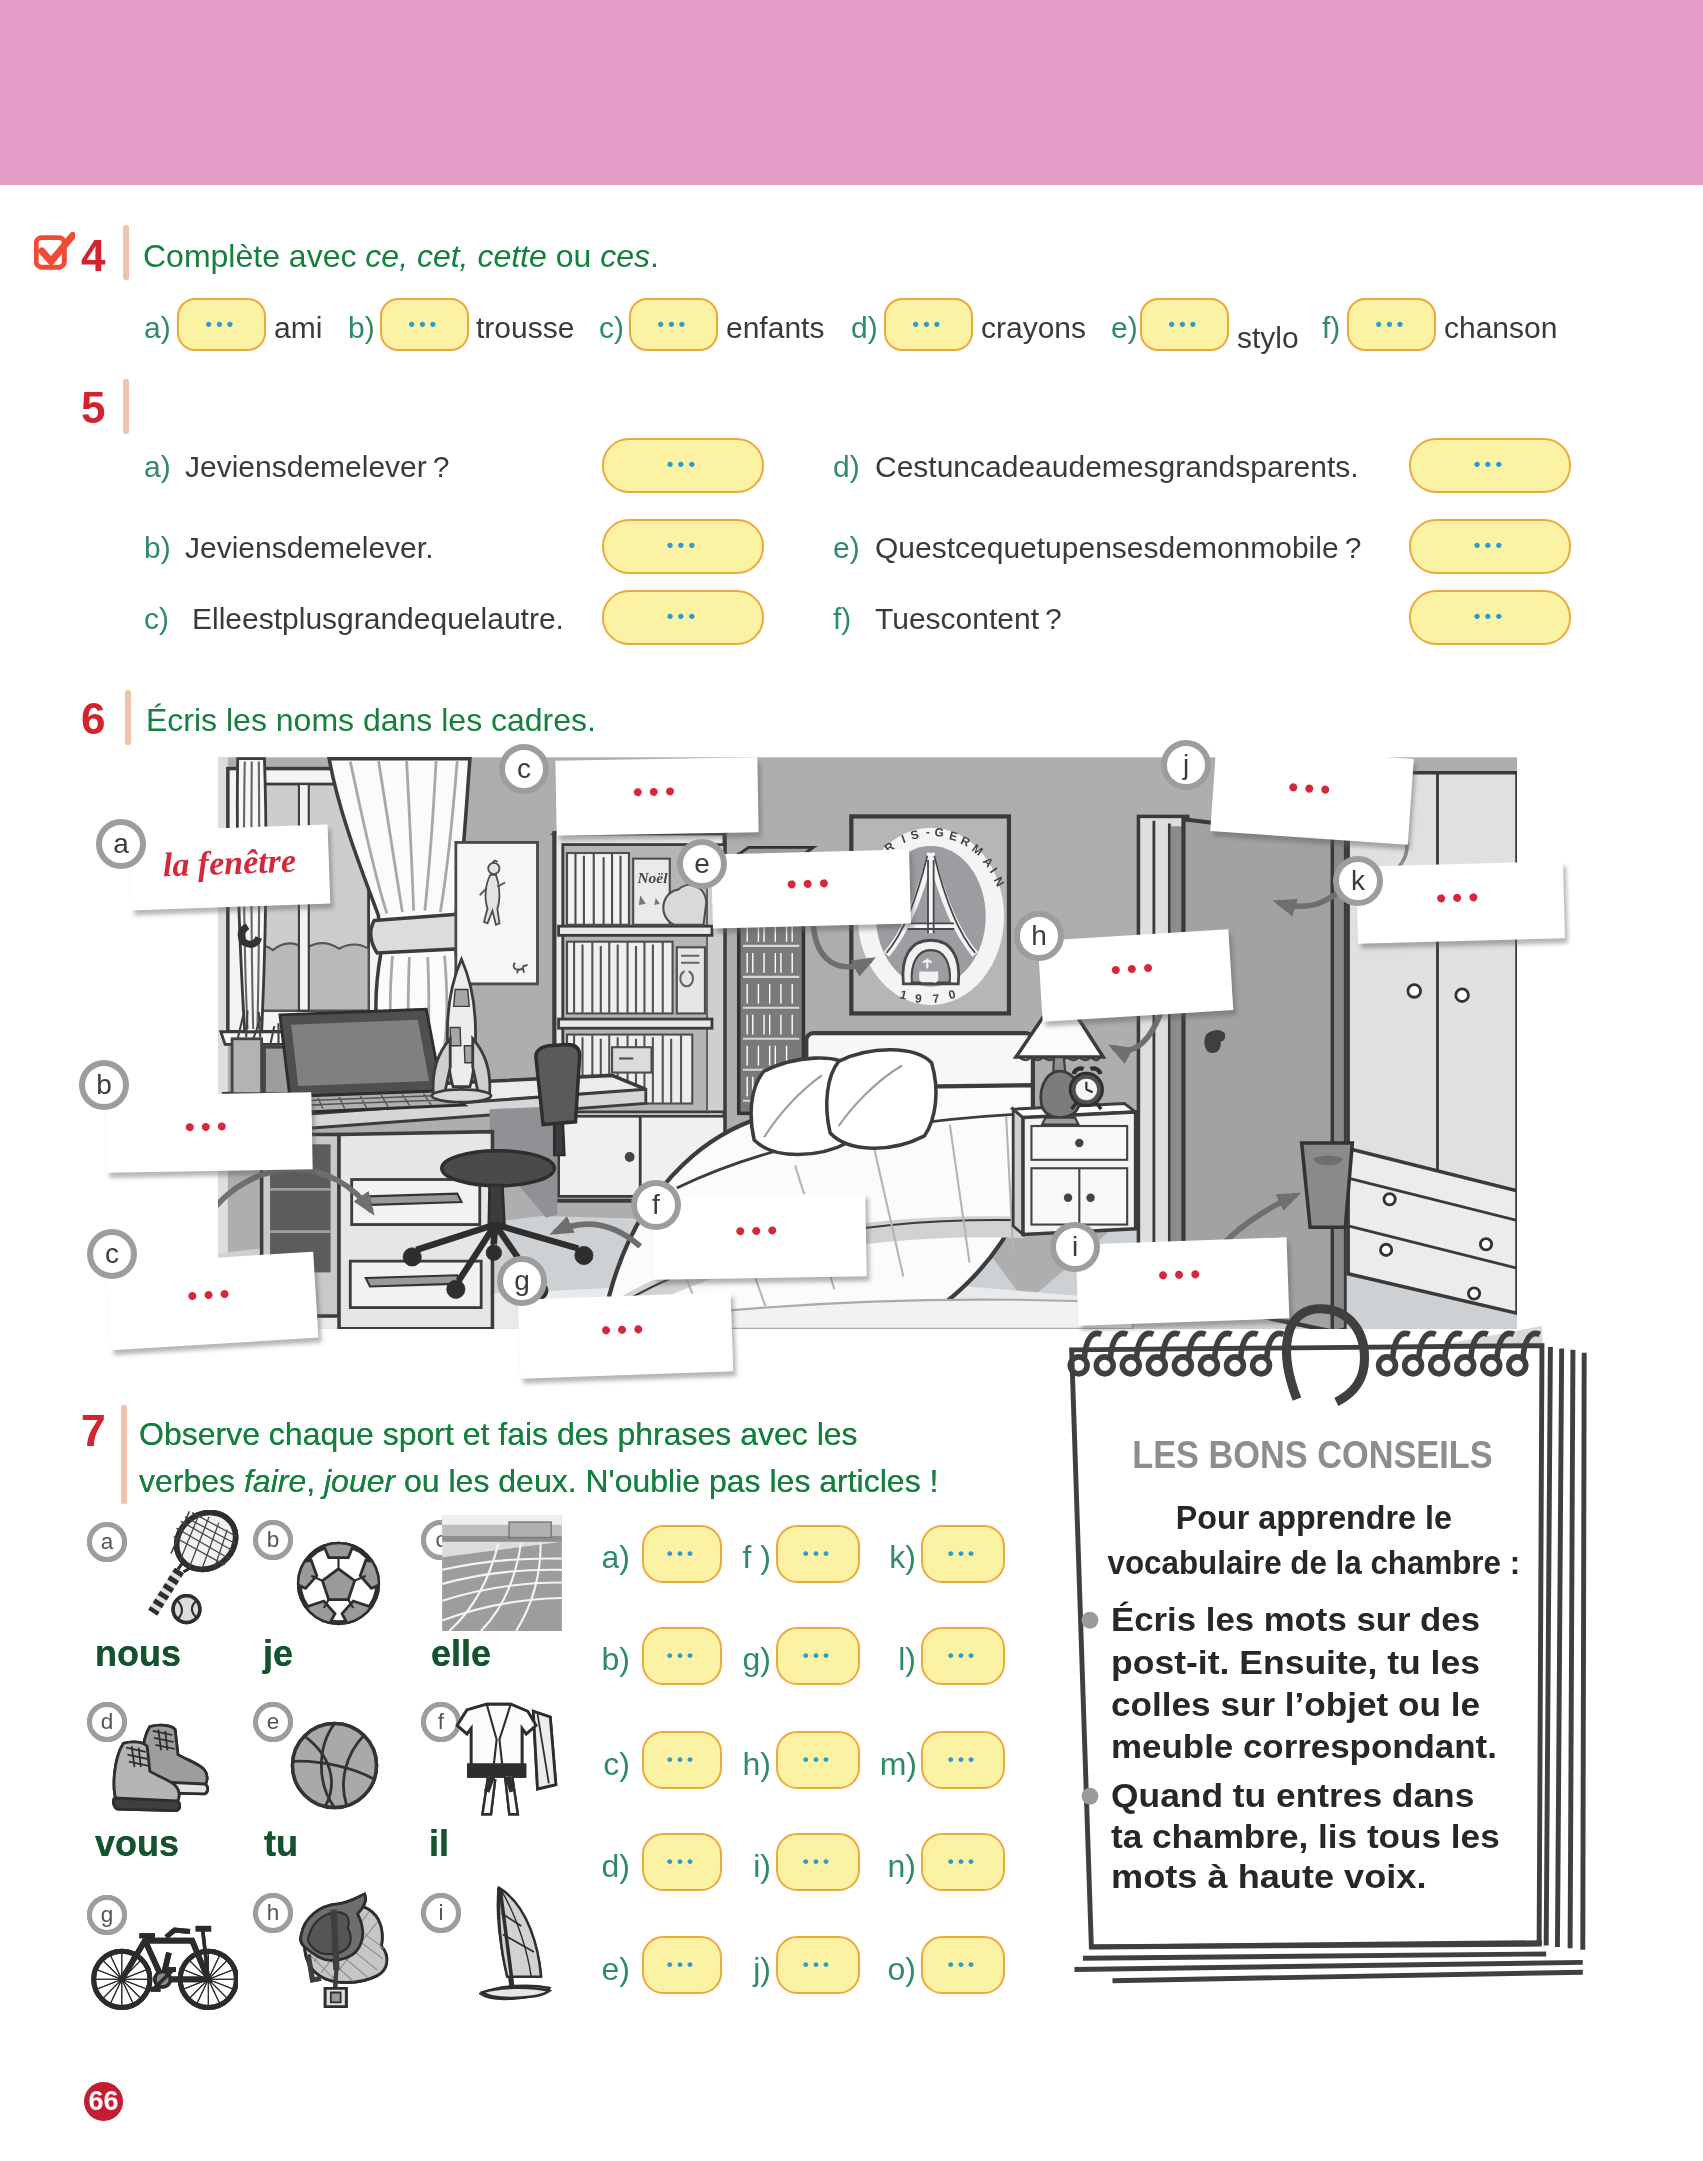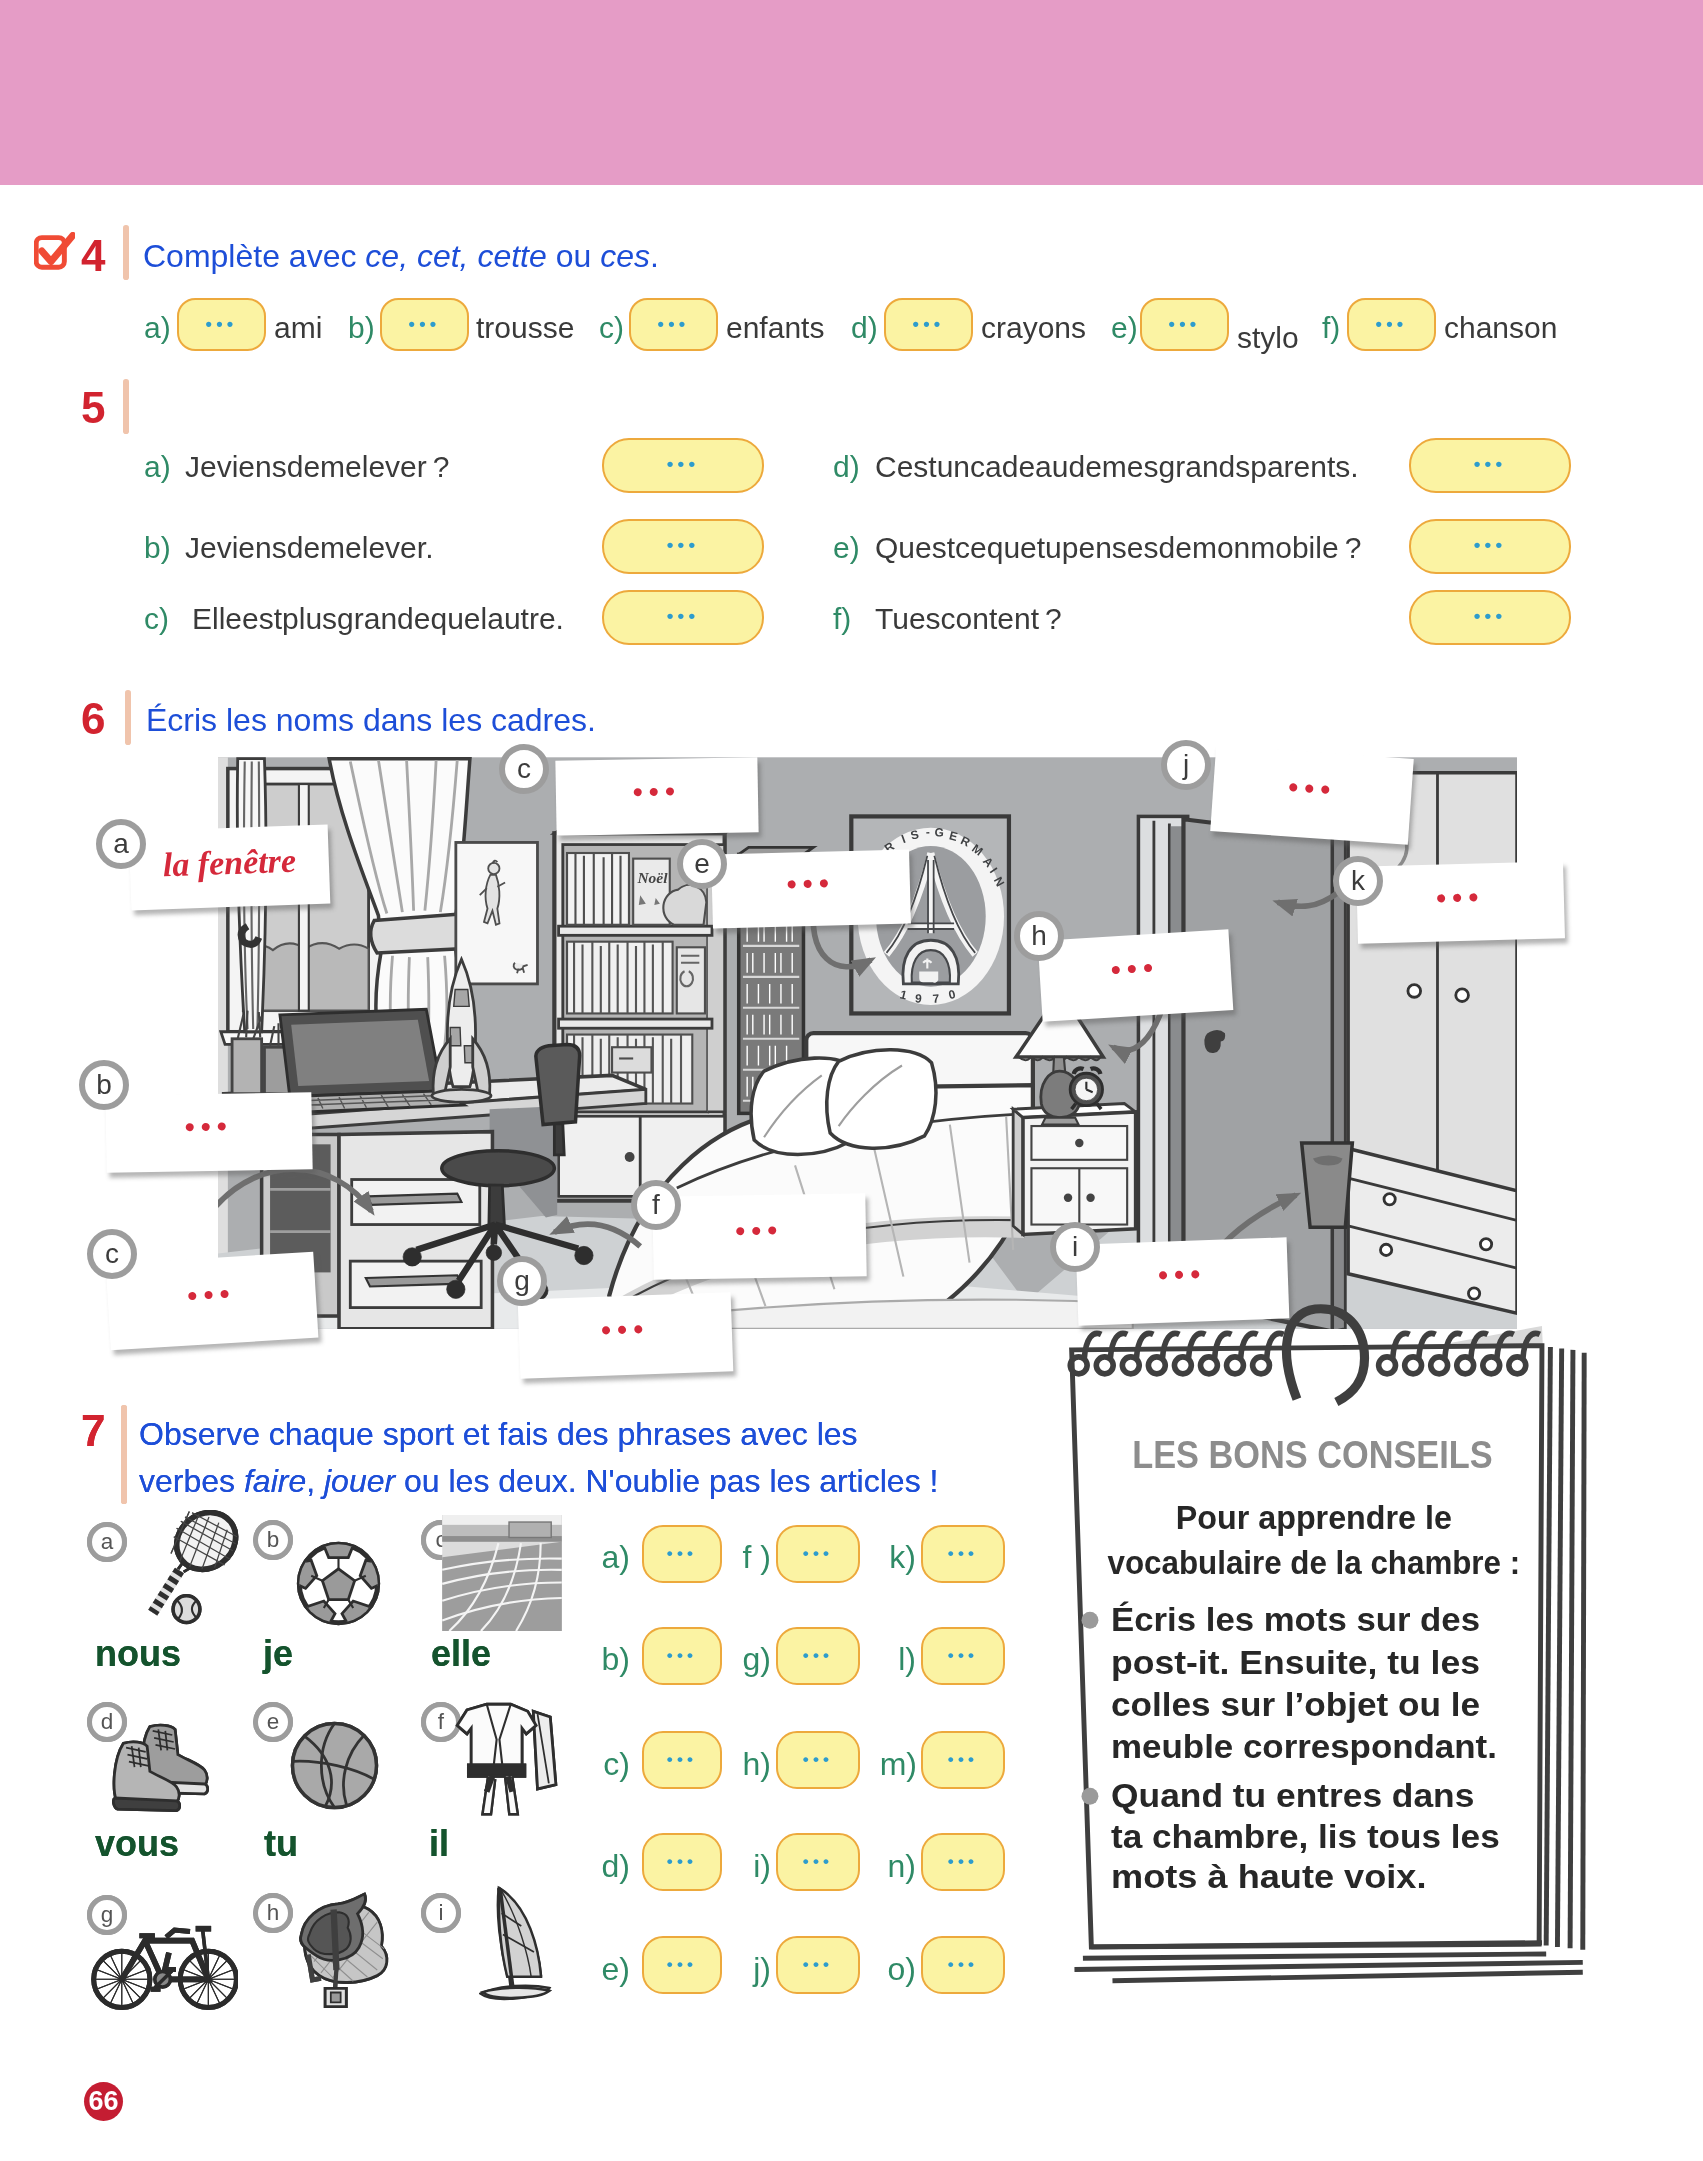--- a/index.html
+++ b/index.html
@@ -1,19 +1,19 @@
 <!DOCTYPE html>
 <html style="font-size:11.3px"><head><meta charset="utf-8">
 <style>
 html,body{margin:0;padding:0;background:#fff}
 #page{position:relative;width:1704px;height:2161px;background:#ffffff;overflow:hidden;font-family:"Liberation Sans",sans-serif;color:#3a3a3a}
 .abs{position:absolute}
 .exnum{position:absolute;font-weight:bold;font-size:44px;color:#d2232f;line-height:1}
 .exbar{position:absolute;width:6.3px;background:#f0c4ac;border-radius:2.8px}
-.extitle{position:absolute;font-size:32px;color:#1d4ed8;white-space:nowrap}
+.extitle{position:absolute;font-size:32px;color:#15803d;white-space:nowrap}
 .lt{color:#2f8a66}
 .ybox{position:absolute;background:#fbf3a3;border:2.8px solid #eda93c;box-sizing:border-box}
 .bdots{position:absolute;width:100%;text-align:center;color:#2d9ccd;font-weight:bold;letter-spacing:4.2px;font-family:"Liberation Sans",sans-serif}
 .itxt{position:absolute;font-size:30px;color:#3a3a3a;white-space:nowrap}
 .lab{position:absolute;background:#fff;box-shadow:2.8px 5px 4.2px rgba(90,90,90,.45)}
 .rdots{position:absolute;width:100%;text-align:center;color:#d5293b;font-size:28px;letter-spacing:6.3px;font-weight:bold}
 .lcirc{position:absolute;width:38px;height:38px;border-radius:50%;background:#fff;border:6.3px solid #9d9d9d;box-sizing:content-box;text-align:center;line-height:38px;font-size:28px;color:#3c3c3c}
 .word{position:absolute;font-weight:bold;color:#14532d;font-size:36px;text-align:left;letter-spacing:0px}
 .scirc{width:30px;height:30px;border-width:5px;line-height:30px;font-size:22.5px;color:#555}
 </style></head>

